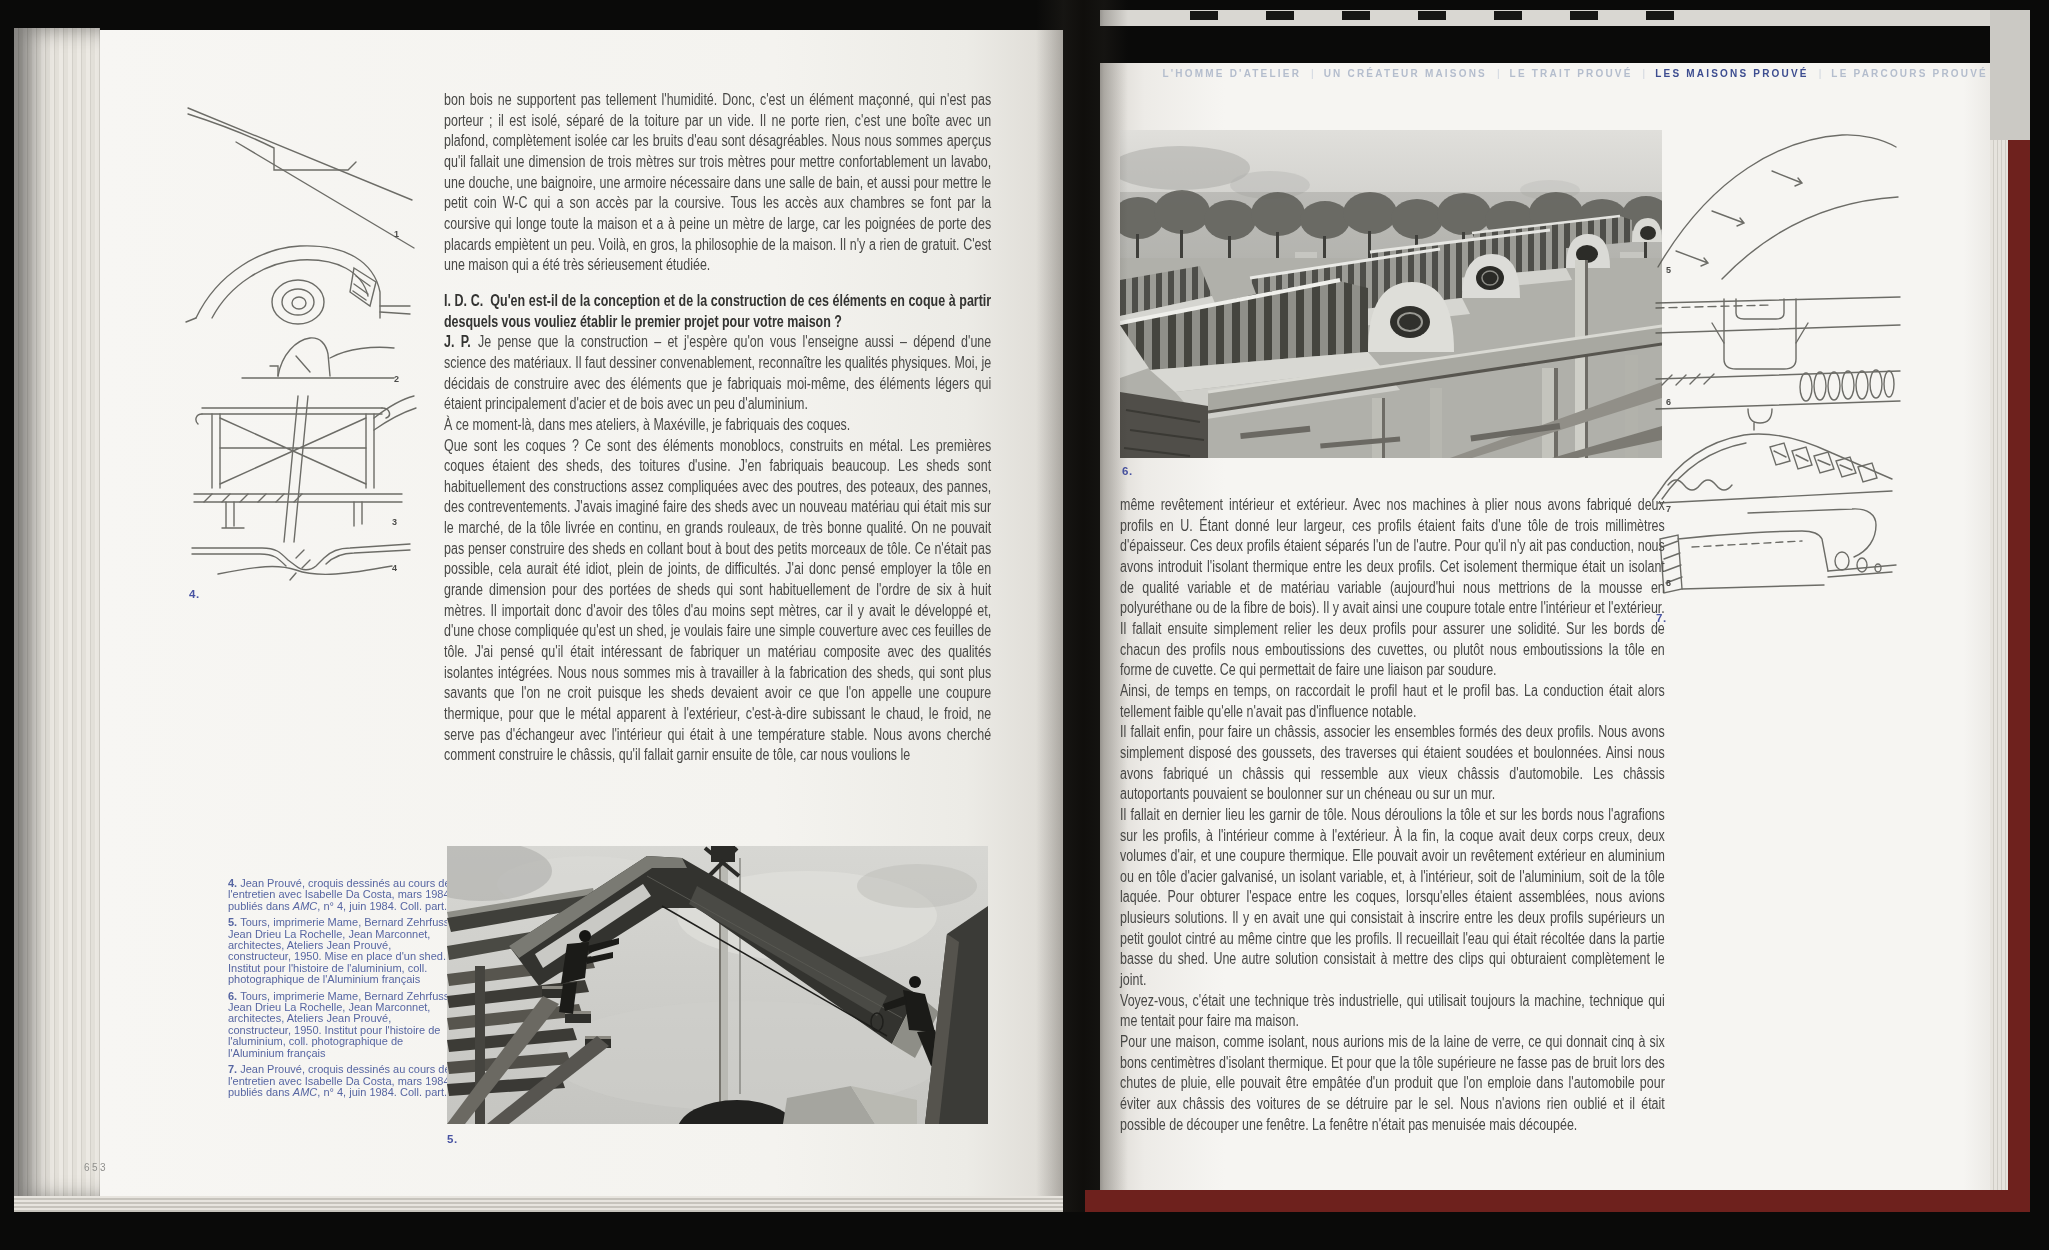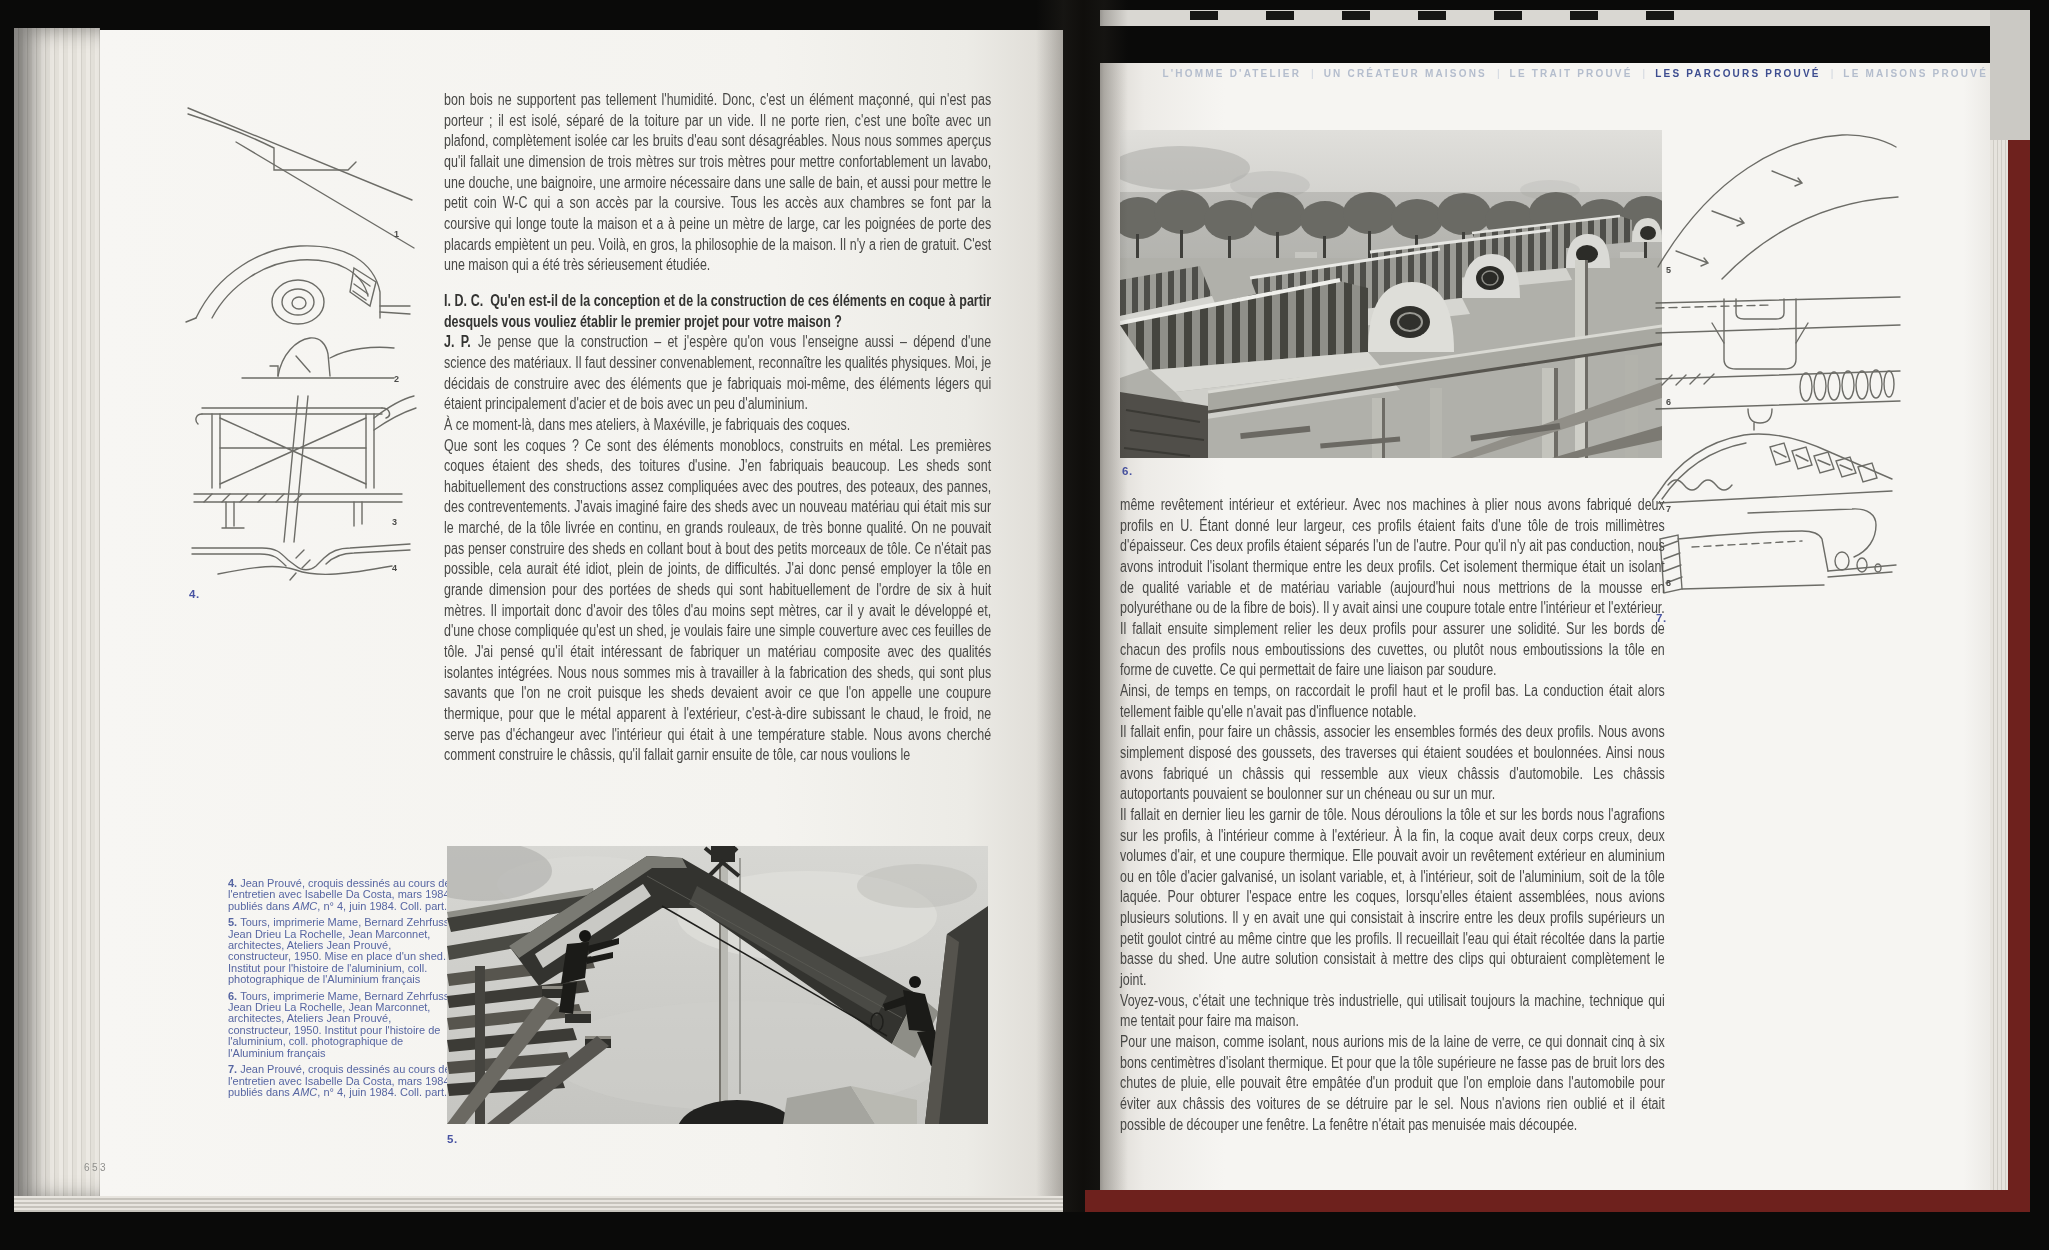--- a/index.html
+++ b/index.html
@@ -203,23 +203,23 @@
 
   <div class="abs" id="right-page">
 
     <div class="abs" id="running-header" style="left:20px;top:5px">
       <span>L'HOMME D'ATELIER</span>
       <span class="hdr-sep">|</span>
       <span>UN CRÉATEUR MAISONS</span>
       <span class="hdr-sep">|</span>
       <span>LE TRAIT PROUVÉ</span>
       <span class="hdr-sep">|</span>
-      <span class="hdr-active">LES PARCOURS PROUVÉ</span>
+      <span class="hdr-active">LES MAISONS PROUVÉ</span>
       <span class="hdr-sep">|</span>
-      <span>LE MAISONS PROUVÉ</span>
+      <span>LE PARCOURS PROUVÉ</span>
     </div>
 
     <svg class="abs" style="left:20px;top:67px" width="542" height="328" viewBox="0 0 542 328">
       <defs>
         <linearGradient id="sky6" x1="0" y1="0" x2="0" y2="1">
           <stop offset="0" stop-color="#e0dfdb"></stop>
             <stop offset="1" stop-color="#c6c6c2"></stop>
         </linearGradient>
         <pattern id="glz" width="12" height="60" patternUnits="userSpaceOnUse">
           <rect width="12" height="60" fill="#9c9c96"></rect>

